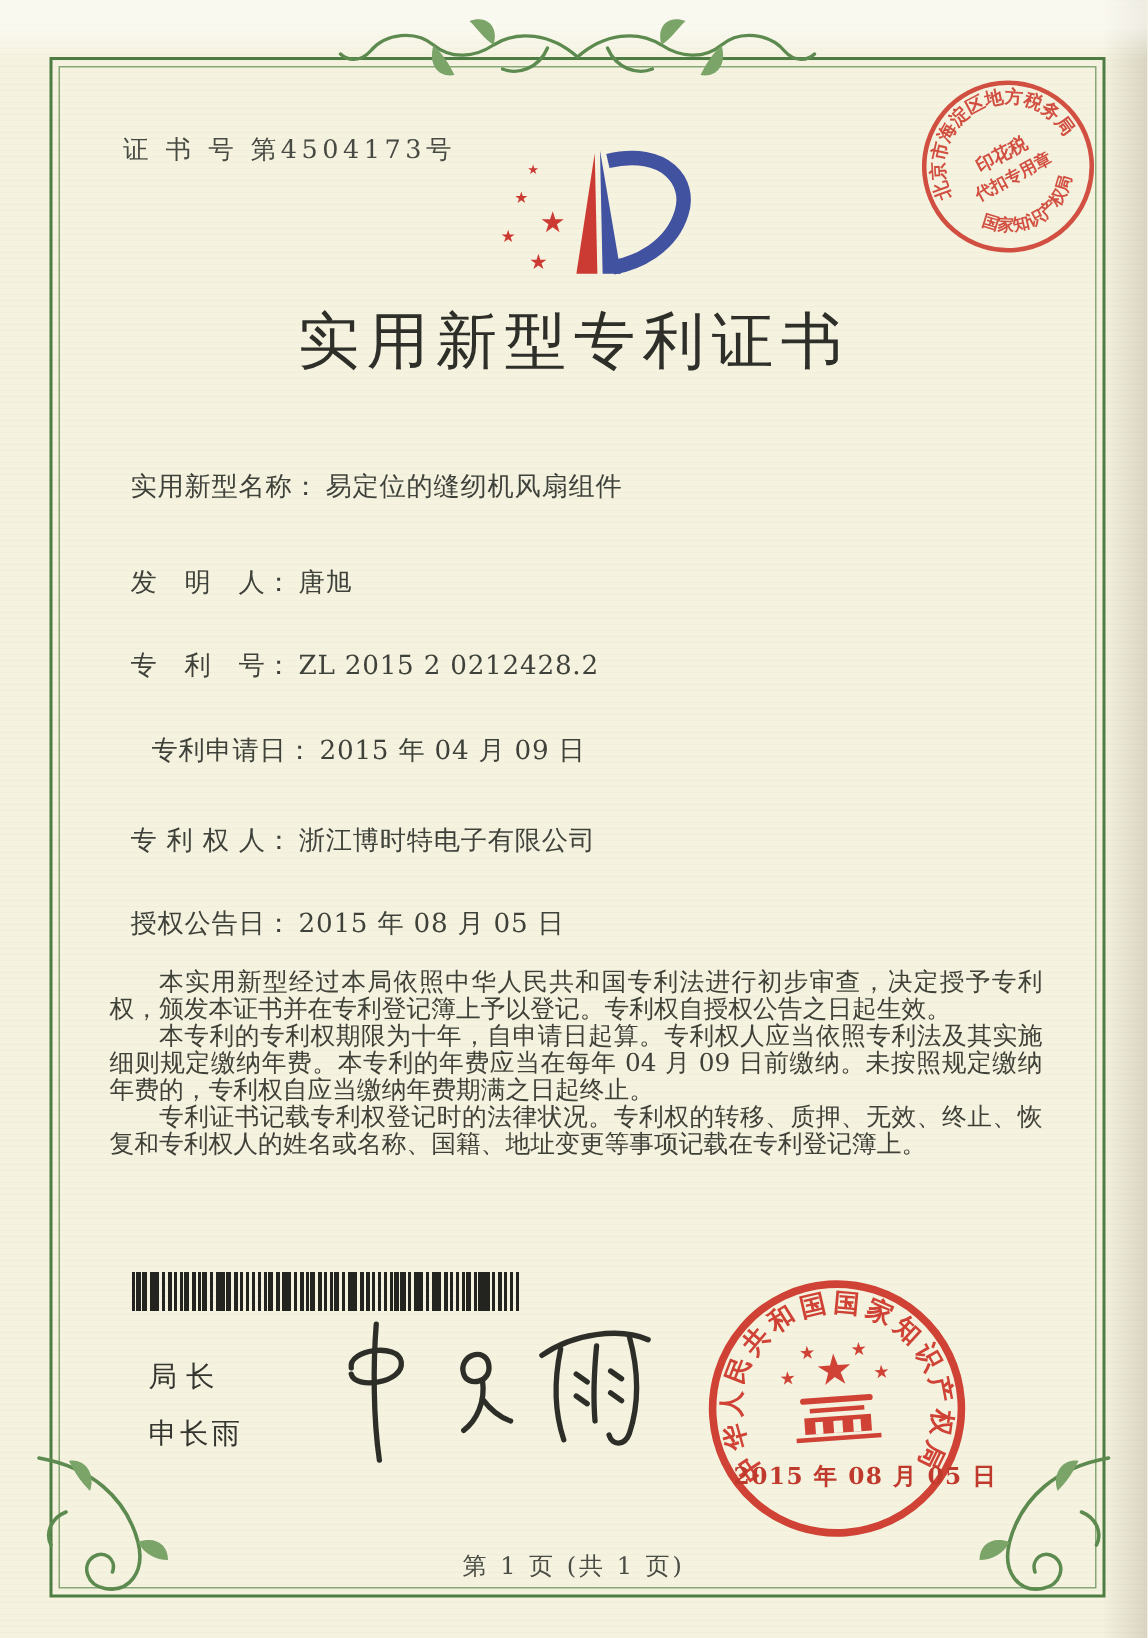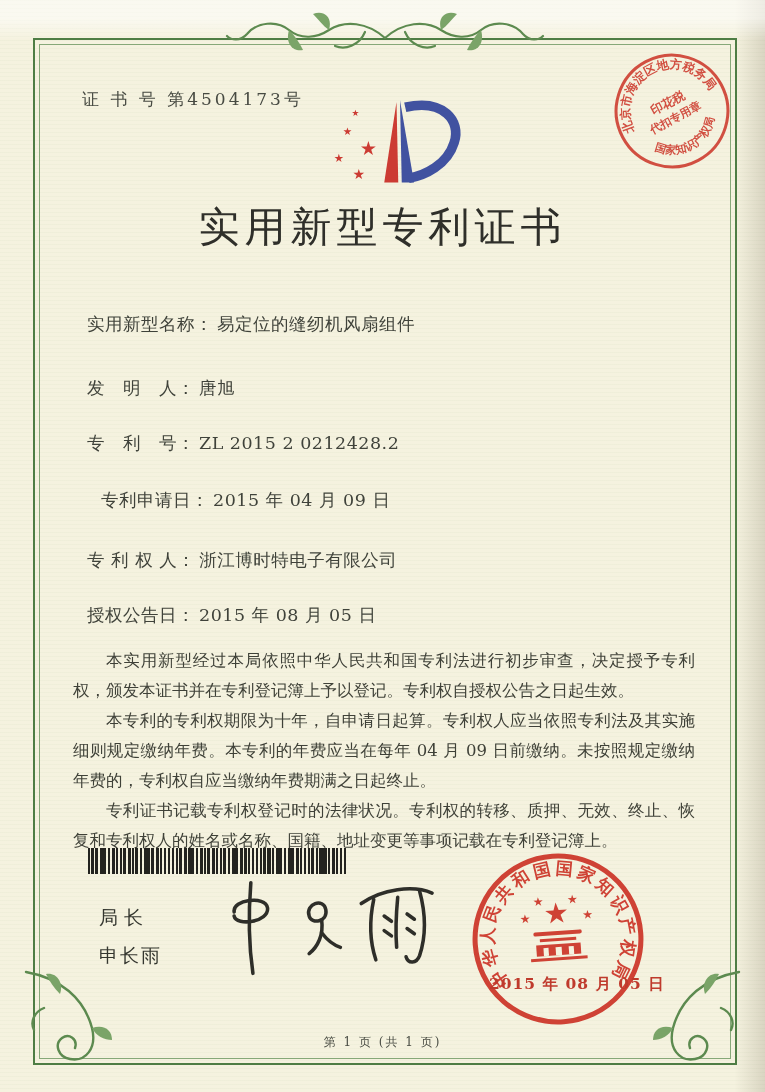--- a/index.html
+++ b/index.html
@@ -51,21 +51,21 @@
   
   .field-row { position:absolute; left:87px; font-size:17.5px; color:#3f423a; letter-spacing:.5px; white-space:nowrap; }
   .f0 { top:312px;text-align:right; } .f1 { top:376px; } .f2 { top:431px; }
   .f3 { top:488px;margin-left:14px; } .f4 { top:548px; } .f5 { top:603px; }
   .field-label { display:inline; }
   .field-value { display:inline; margin-left:4px; }
 
   
   .body-text { position:absolute; left:73px; top:646px; width:622px; }
   .body-text p {
-    font-size:16.5px; line-height:30px; text-indent:2em;
+    font-size:16.5px; line-height:18px; text-indent:2em;
     color:#3f4138; text-align:justify;
   }
 
   
   .barcode {
     position:absolute; left:88px; top:848px; width:258px; height:26px;
     background:
       repeating-linear-gradient(90deg,#23231f 0 2px, rgba(0,0,0,0) 2px 4px),
       repeating-linear-gradient(90deg,#23231f 0 1px, rgba(0,0,0,0) 1px 7px),
       repeating-linear-gradient(90deg, rgba(0,0,0,0) 0 3px, #23231f 3px 5px, rgba(0,0,0,0) 5px 11px);
@@ -79,21 +79,21 @@
   
   .office-seal { position:absolute; left:469px; top:850px; width:178px; height:178px; transform:rotate(-4deg); opacity:.95; }
   .seal-date {
     position:absolute; left:489px; top:974px; width:160px;
     font-size:15.5px; font-weight:600; color:#bf3a2c; letter-spacing:1px; white-space:nowrap;
   }
 
   
   .page-footer {
     position:absolute; left:0; top:1034px; width:765px; text-align:center;
-    font-size:12px; letter-spacing:2px; color:#4a4d44;
+    font-size:16px; letter-spacing:2px; color:#4a4d44;
   }
 
   .seal-red { fill:#cd392c; }
   .seal-stroke { stroke:#cd392c; fill:none; }
   text.seal-arc { font-family:"DejaVu Serif","Liberation Serif",serif; font-weight:bold; fill:#cd392c; }
 </style>
 </head>
 <body>
 
 <div class="page">

